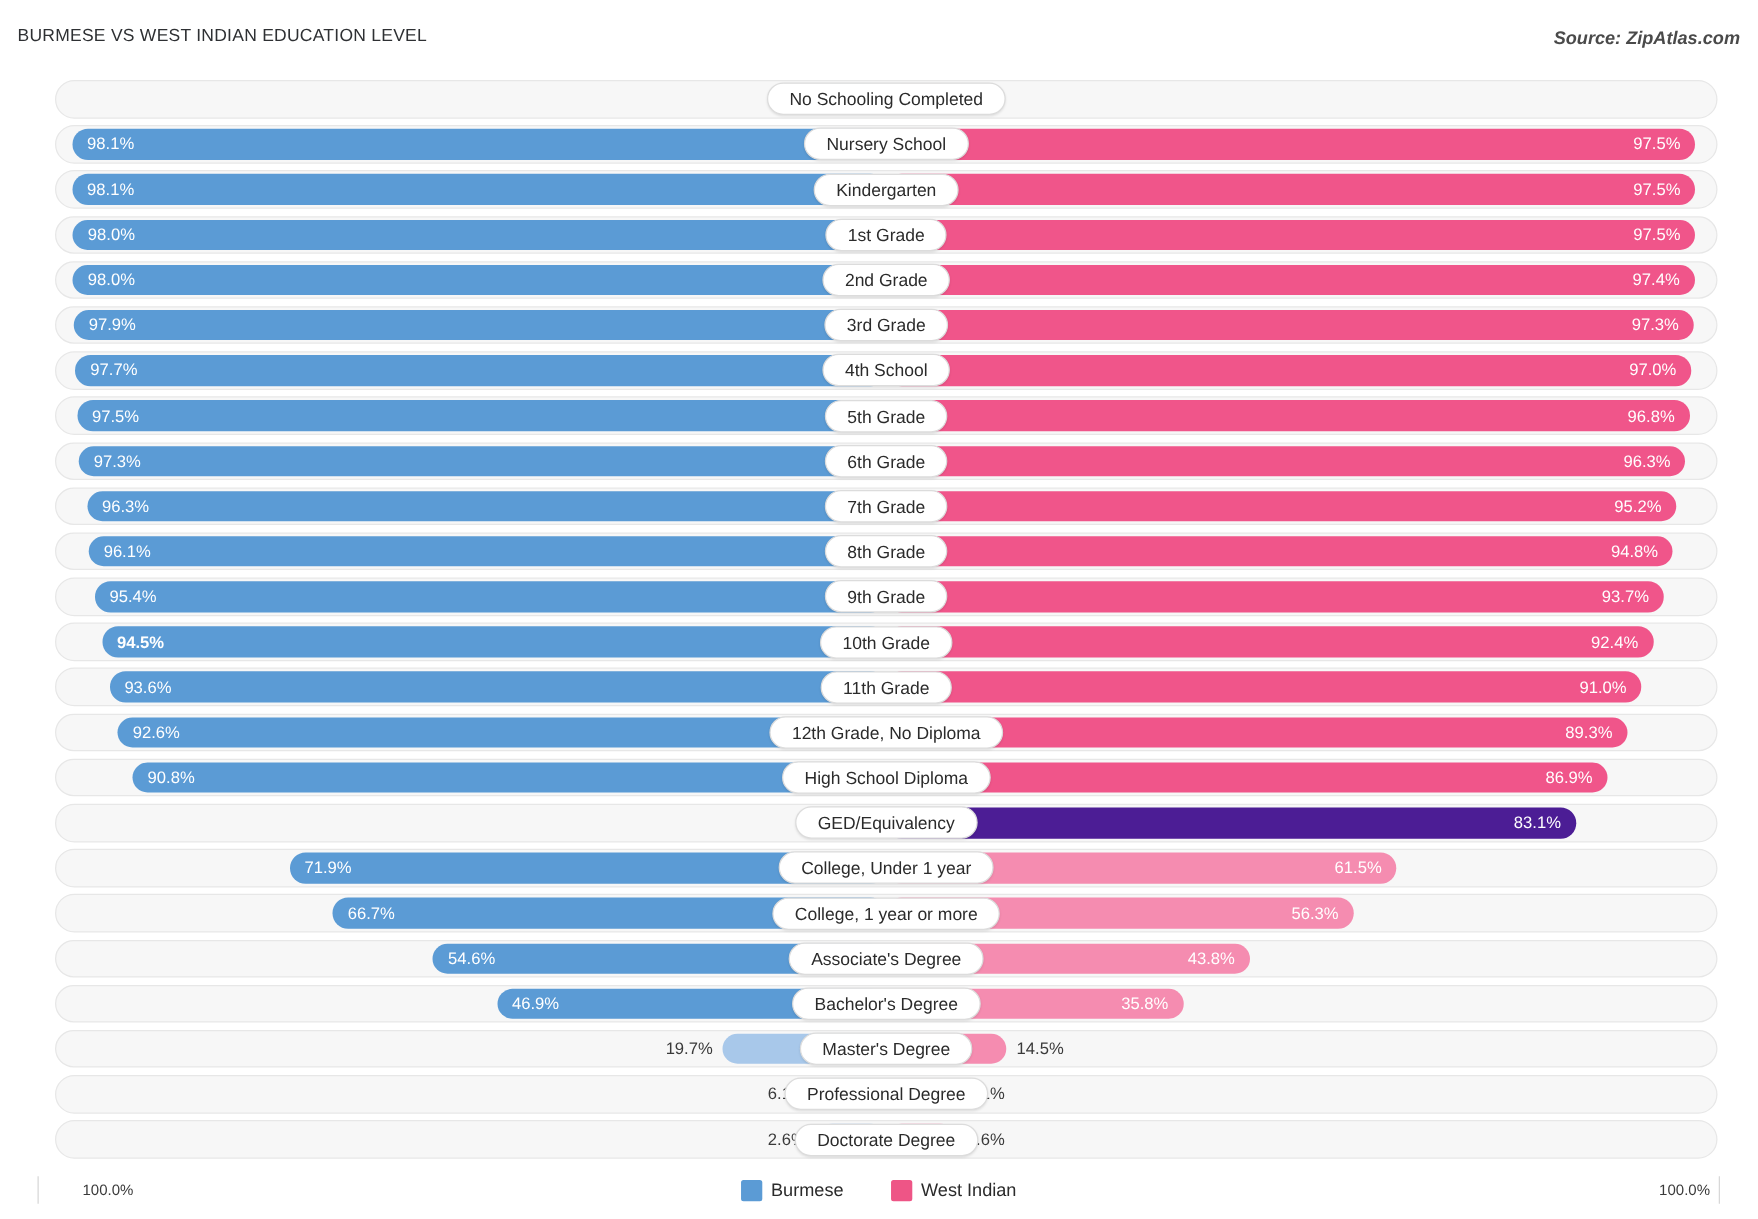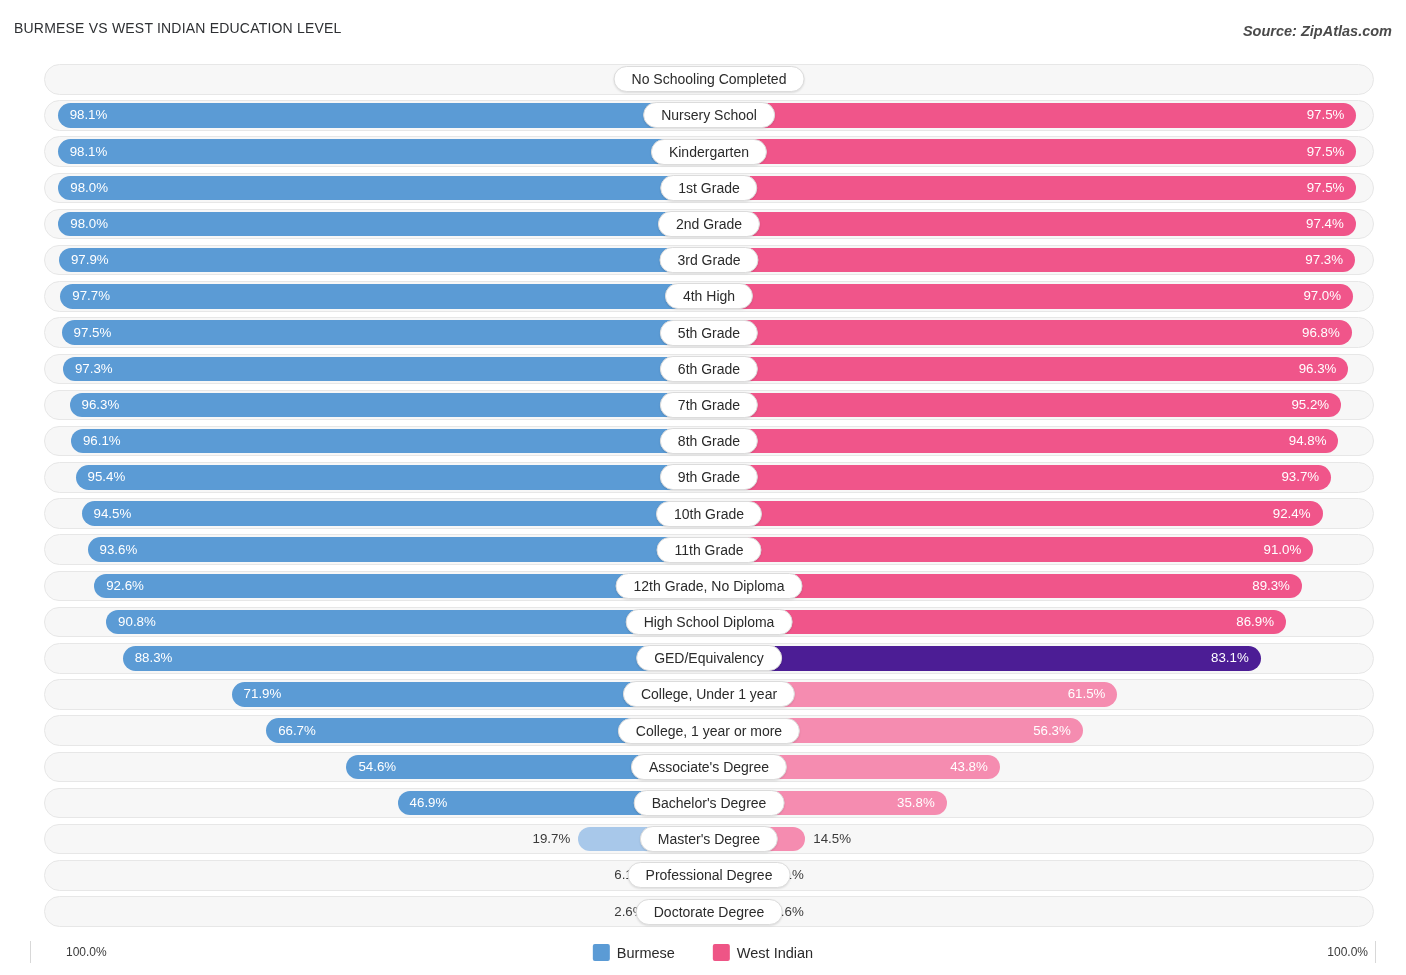--- a/index.html
+++ b/index.html
@@ -229,21 +229,21 @@
             <div class="bar" style="width: 97.7%; background: rgb(91, 155, 213);">
               <div class="val inside">97.7%</div>
             </div>
           </div>
           <div class="half right">
             <div class="bar" style="width: 97%; background: rgb(240, 85, 138);">
               <div class="val inside">97.0%</div>
             </div>
           </div>
         </div>
-        <div class="pill">4th High</div>
+        <div class="pill">4th School</div>
       </div>
       <div class="row">
         <div class="row-inner">
           <div class="half left">
             <div class="bar" style="width: 97.5%; background: rgb(91, 155, 213);">
               <div class="val inside">97.5%</div>
             </div>
           </div>
           <div class="half right">
             <div class="bar" style="width: 96.8%; background: rgb(240, 85, 138);">
@@ -309,21 +309,21 @@
             <div class="bar" style="width: 93.7%; background: rgb(240, 85, 138);">
               <div class="val inside">93.7%</div>
             </div>
           </div>
         </div>
         <div class="pill">9th Grade</div>
       </div>
       <div class="row">
         <div class="row-inner">
           <div class="half left">
-            <div class="bar" style="width: 94.5%; background: rgb(91, 155, 213);">
+            <div class="bar" style="width: 94.5%; background: rgb(91, 155, 213); font-weight: bold;">
               <div class="val inside">94.5%</div>
             </div>
           </div>
           <div class="half right">
             <div class="bar" style="width: 92.4%; background: rgb(240, 85, 138);">
               <div class="val inside">92.4%</div>
             </div>
           </div>
         </div>
         <div class="pill">10th Grade</div>
@@ -368,25 +368,20 @@
           <div class="half right">
             <div class="bar" style="width: 86.9%; background: rgb(240, 85, 138);">
               <div class="val inside">86.9%</div>
             </div>
           </div>
         </div>
         <div class="pill">High School Diploma</div>
       </div>
       <div class="row">
         <div class="row-inner">
-          <div class="half left">
-            <div class="bar" style="width: 88.3%; background: rgb(91, 155, 213);">
-              <div class="val inside">88.3%</div>
-            </div>
-          </div>
           <div class="half right">
             <div class="bar" style="width: 83.1%; background: #4c1d95;">
               <div class="val inside">83.1%</div>
             </div>
           </div>
         </div>
         <div class="pill">GED/Equivalency</div>
       </div>
       <div class="row">
         <div class="row-inner">

